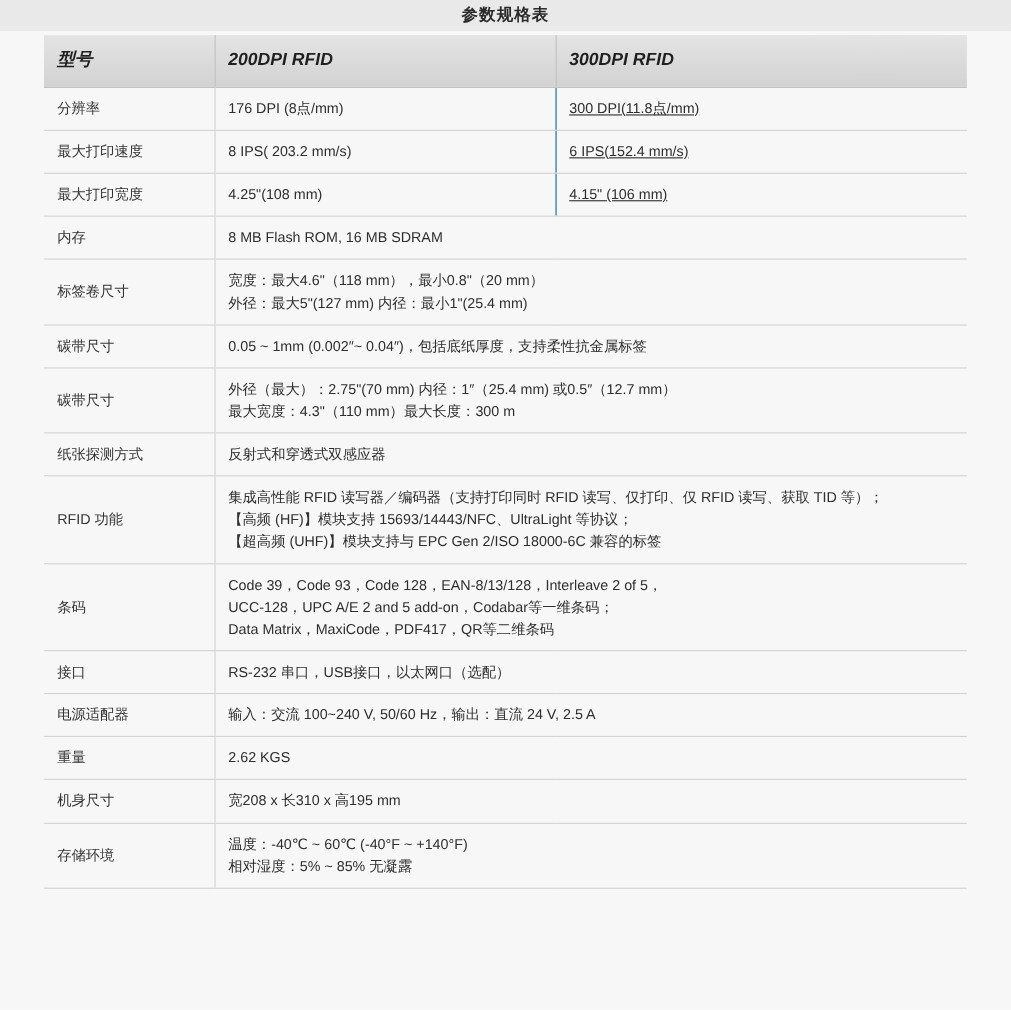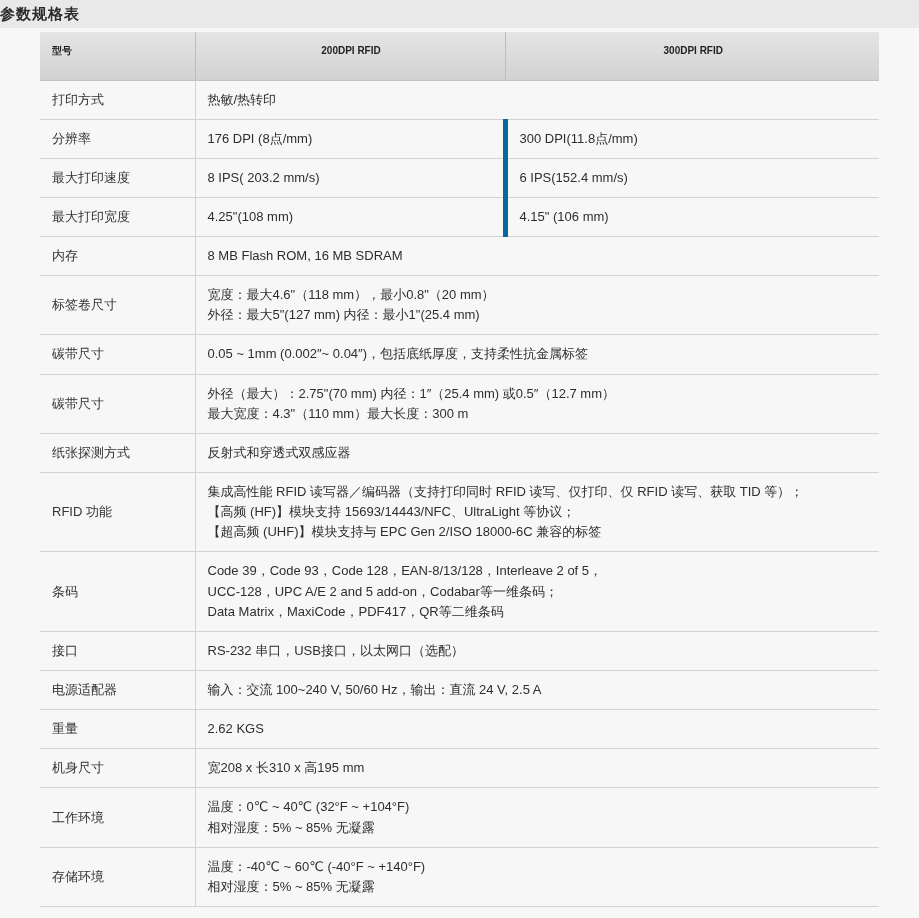--- a/index.html
+++ b/index.html
@@ -8,21 +8,21 @@
   }
   body {
     width: 919px;
     height: 918px;
     background: linear-gradient(to bottom, #e9e9ea 0px, #e9e9ea 28px, #f7f7f7 28px, #f7f7f7 100%);
     font-family: "Liberation Sans", "DejaVu Sans", sans-serif;
     color: #3a3a3a;
     overflow: hidden;
   }
   .page-title {
-    text-align: left;
+    text-align: center;
     font-size: 15px;
     font-weight: bold;
     color: #2b2b2b;
     padding-top: 4px;
     height: 24px;
     line-height: 20px;
     letter-spacing: 1px;
   }
   .spec-table {
     width: 839px;
@@ -38,46 +38,48 @@
     vertical-align: middle;
     text-align: left;
     padding: 9px 10px 9px 12px;
     font-size: 13px;
     line-height: 1.55;
     border-bottom: 1px solid #d2d2d2;
   }
   .spec-table thead th {
     background: linear-gradient(to bottom, #e4e4e4, #d2d2d2);
     font-weight: bold;
-    font-size: 10px;
+    font-size: 16px;
     color: #1f1f1f;
     padding-top: 11px;
-    padding-bottom: 21px;
+    padding-bottom: 11px;
     border-bottom: 1px solid #c2c2c2;
     text-align: left;
+    font-style: italic;
   }
   .spec-table thead th.th-center {
-    text-align: center;
+    text-align: left;
   }
   .spec-table thead th.th-v1 {
     border-left: 1px solid #bdbdbd;
   }
   .spec-table thead th.th-v2 {
     border-left: 1px solid #bdbdbd;
   }
   .spec-table td.label-cell {
     color: #333;
     font-size: 13px;
   }
   .spec-table td.value-cell {
     border-left: 1px solid #d2d2d2;
     color: #2e2e2e;
   }
   .spec-table td.value-cell.second {
-    border-left: 5px solid #0369a1;
+    border-left: 1px solid #0369a1;
+    text-decoration: underline;
   }
   .line {
     display: block;
     white-space: pre-wrap;
   }
 </style>
 </head>
 <body>
 
 <div class="page-title">参数规格表</div>
@@ -90,26 +92,20 @@
   </colgroup>
   <thead>
     <tr>
       <th>型号</th>
       <th class="th-center th-v1">200DPI RFID</th>
       <th class="th-center th-v2">300DPI RFID</th>
     </tr>
   </thead>
   <tbody id="spec-body">
       <tr>
-        <td class="label-cell">打印方式</td>
-        <td class="value-cell" colspan="2">
-          <span class="line">热敏/热转印</span>
-        </td>
-      </tr>
-      <tr>
         <td class="label-cell">分辨率</td>
         <td class="value-cell">
           <span class="line">176 DPI (8点/mm)</span>
         </td>
         <td class="value-cell second">
           <span class="line">300 DPI(11.8点/mm)</span>
         </td>
       </tr>
       <tr>
         <td class="label-cell">最大打印速度</td>
@@ -195,27 +191,20 @@
           <span class="line">2.62 KGS</span>
         </td>
       </tr>
       <tr>
         <td class="label-cell">机身尺寸</td>
         <td class="value-cell" colspan="2">
           <span class="line">宽208 x 长310 x 高195 mm</span>
         </td>
       </tr>
       <tr>
-        <td class="label-cell">工作环境</td>
-        <td class="value-cell" colspan="2">
-          <span class="line">温度：0℃ ~ 40℃ (32°F ~ +104°F)</span>
-          <span class="line">相对湿度：5% ~ 85% 无凝露</span>
-        </td>
-      </tr>
-      <tr>
         <td class="label-cell">存储环境</td>
         <td class="value-cell" colspan="2">
           <span class="line">温度：-40℃ ~ 60℃ (-40°F ~ +140°F)</span>
           <span class="line">相对湿度：5% ~ 85% 无凝露</span>
         </td>
       </tr>
     </tbody>
 </table>
 
 </body></html>

